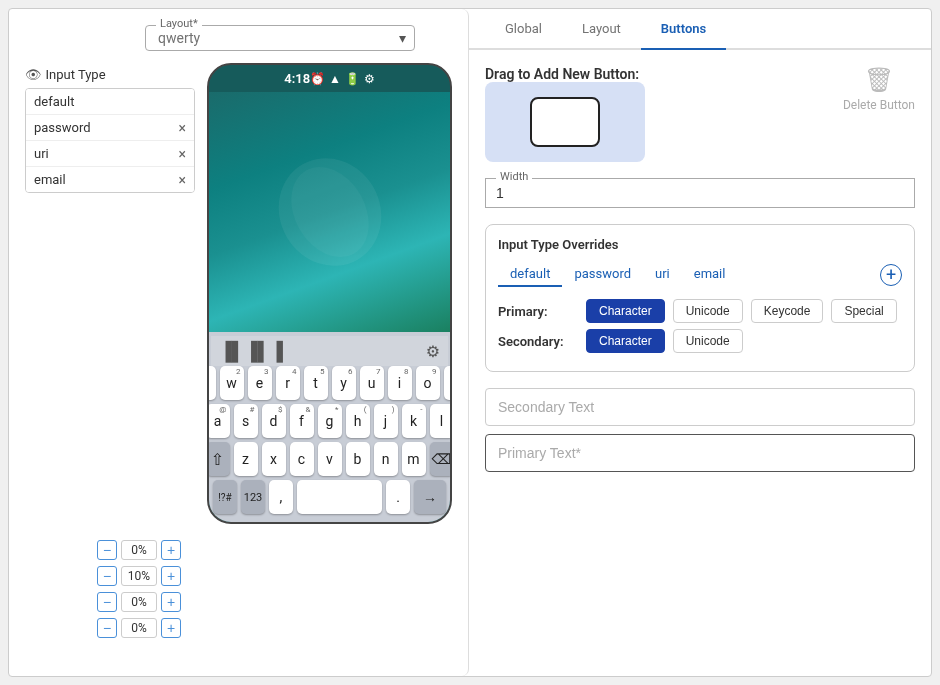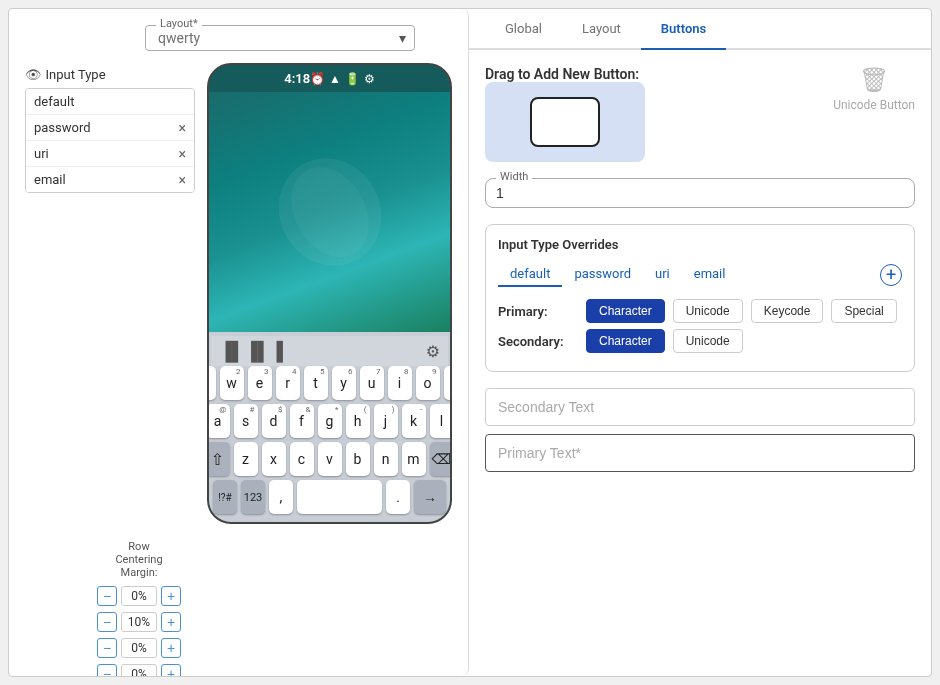--- a/index.html
+++ b/index.html
@@ -283,21 +283,21 @@
       color: #aaa;
       cursor: pointer;
     }
     .delete-icon { font-size: 24px; color: #bbb; }
     .delete-label { font-size: 12px; color: #aaa; }
 
     
     .field-group {
       position: relative;
       border: 1px solid #aaa;
-      border-radius: 8px;
+      border-radius: 0;
       padding: 6px 10px;
     }
     .field-group-label {
       position: absolute;
       top: -9px;
       left: 10px;
       font-size: 11px;
       color: #666;
       background: #fff;
       padding: 0 4px;
@@ -517,23 +517,20 @@
               <div class="key action-key" style="font-size:14px;">→</div>
             </div>
           </div>
         </div>
       </div>
     </div>
 
     <div class="left-bottom-area">
       <div style="width:60px;"></div>
       <div class="row-controls">
-        <div class="row-control-label" style="white-space:pre-line;">Row
-Centering
-Margin:</div>
         <div class="row-control-item">
           <button class="row-ctrl-btn">−</button>
           <span class="row-ctrl-val">0%</span>
           <button class="row-ctrl-btn">+</button>
         </div>
         <div class="row-control-item">
           <button class="row-ctrl-btn">−</button>
           <span class="row-ctrl-val">10%</span>
           <button class="row-ctrl-btn">+</button>
         </div>
@@ -563,21 +560,21 @@
 
       <div class="drag-section">
         <div style="flex:1;">
           <div class="drag-label">Drag to Add New Button:</div>
           <div class="button-preview-area">
             <div class="preview-button-shape"></div>
           </div>
         </div>
         <div class="delete-button-area">
           <span class="delete-icon">🗑</span>
-          <span class="delete-label">Unicode Button</span>
+          <span class="delete-label">Delete Button</span>
         </div>
       </div>
 
       <div class="field-group">
         <span class="field-group-label">Width</span>
         <input type="text" value="1" style="">
       </div>
 
       <div class="overrides-box">
         <div class="overrides-title">Input Type Overrides</div>

